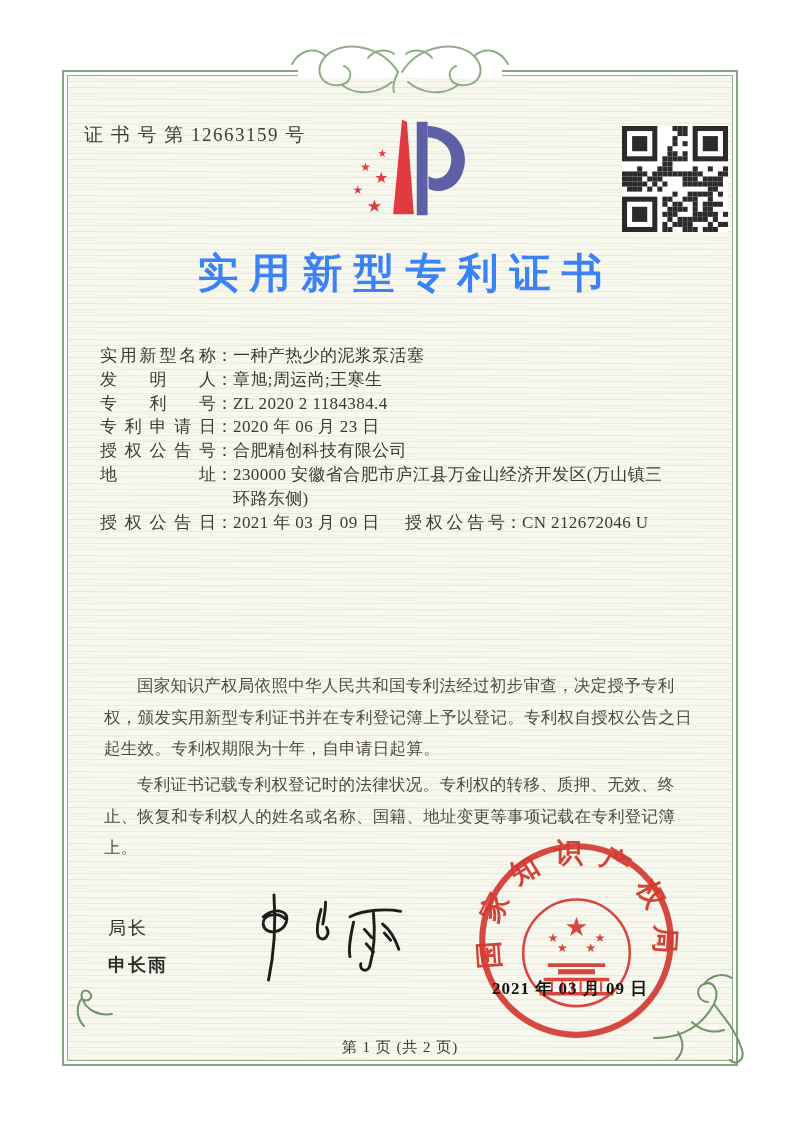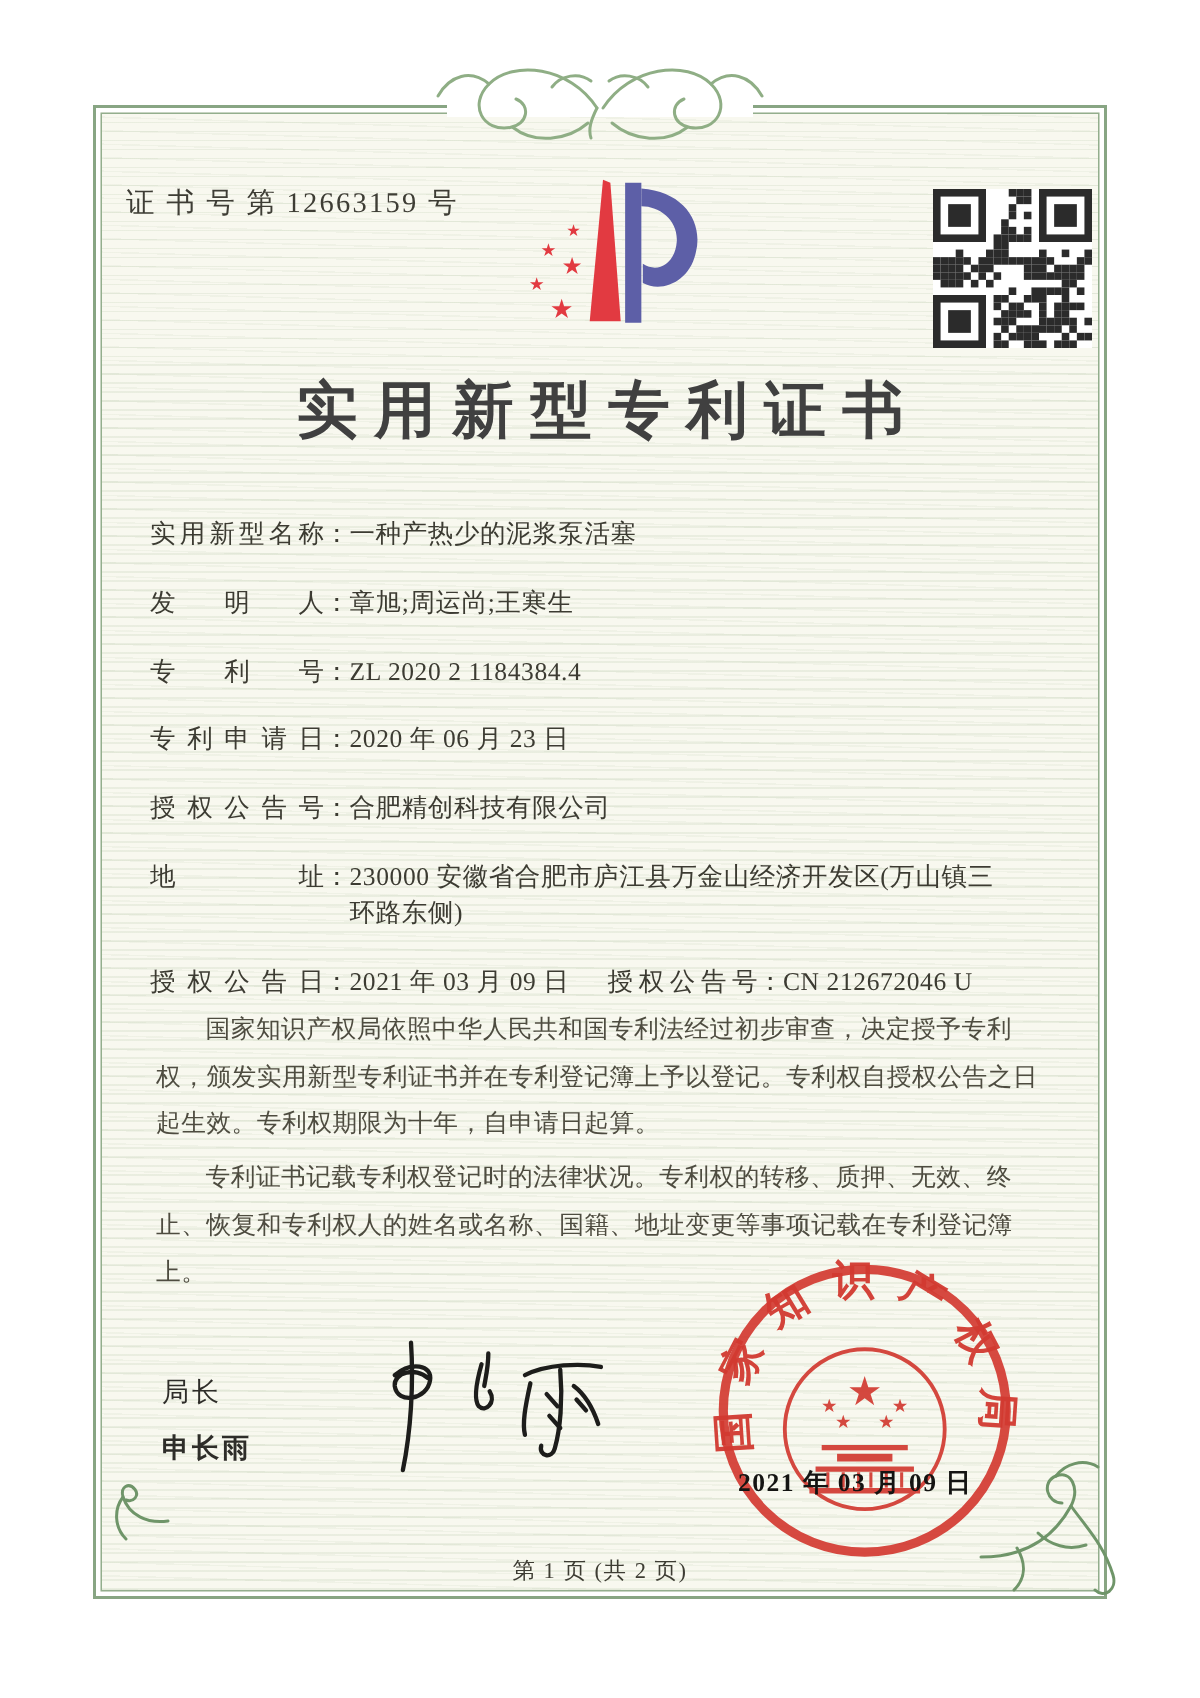--- a/index.html
+++ b/index.html
@@ -27,27 +27,27 @@
   
   .cert-no{
     position:absolute;left:84px;top:122px;
     font-size:19px;letter-spacing:1.5px;color:#3e3d35;
   }
   .logo{position:absolute;left:338px;top:110px;}
   .qr{position:absolute;left:622px;top:126px;}
   .title{
     position:absolute;left:0;right:0;top:246px;text-align:center;
     font-size:41px;font-weight:bold;letter-spacing:11px;padding-left:11px;
-    color:#404040;box-sizing:border-box;
+    color:#3b82f6;box-sizing:border-box;
   }
 
   
   .fields{
     position:absolute;left:100px;top:344px;width:612px;
-    display:flex;flex-direction:column;gap:22px;
+    display:flex;flex-direction:column;
     font-size:17px;color:#3c3b32;line-height:1.4;
   }
   .frow{display:flex;align-items:flex-start;position:relative;}
   .flabel{
     flex:none;display:inline-block;width:116px;
     text-align:justify;text-align-last:justify;
   }
   .colon{flex:none;}
   .fval{flex:1;letter-spacing:0.4px;}
   .fval-address{max-width:442px;}

